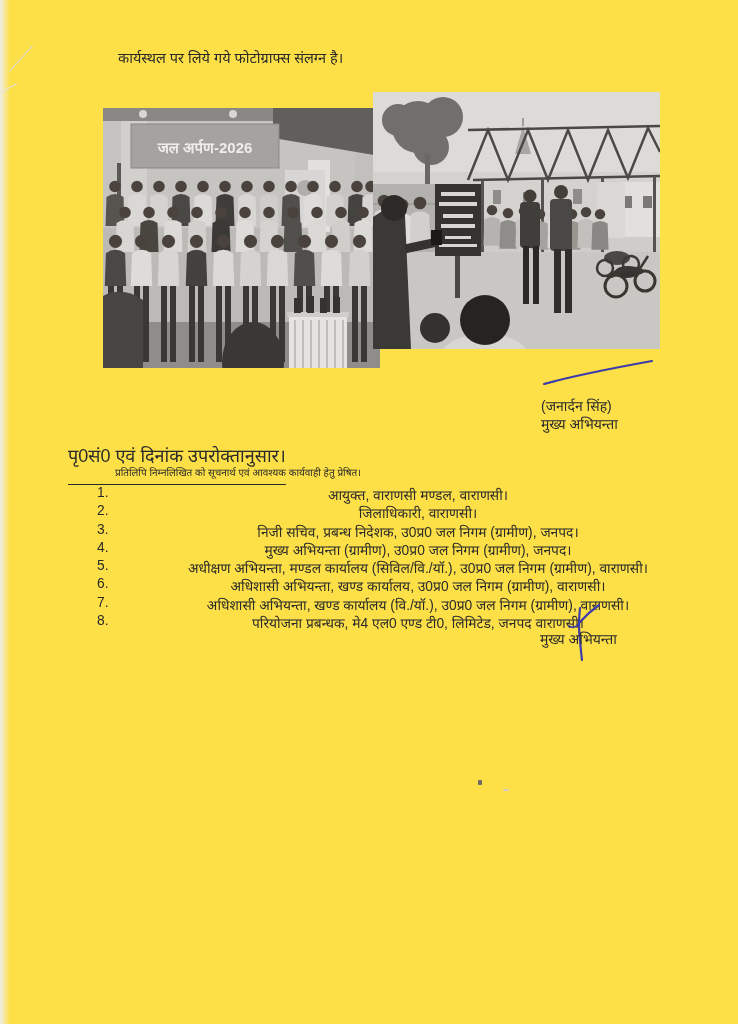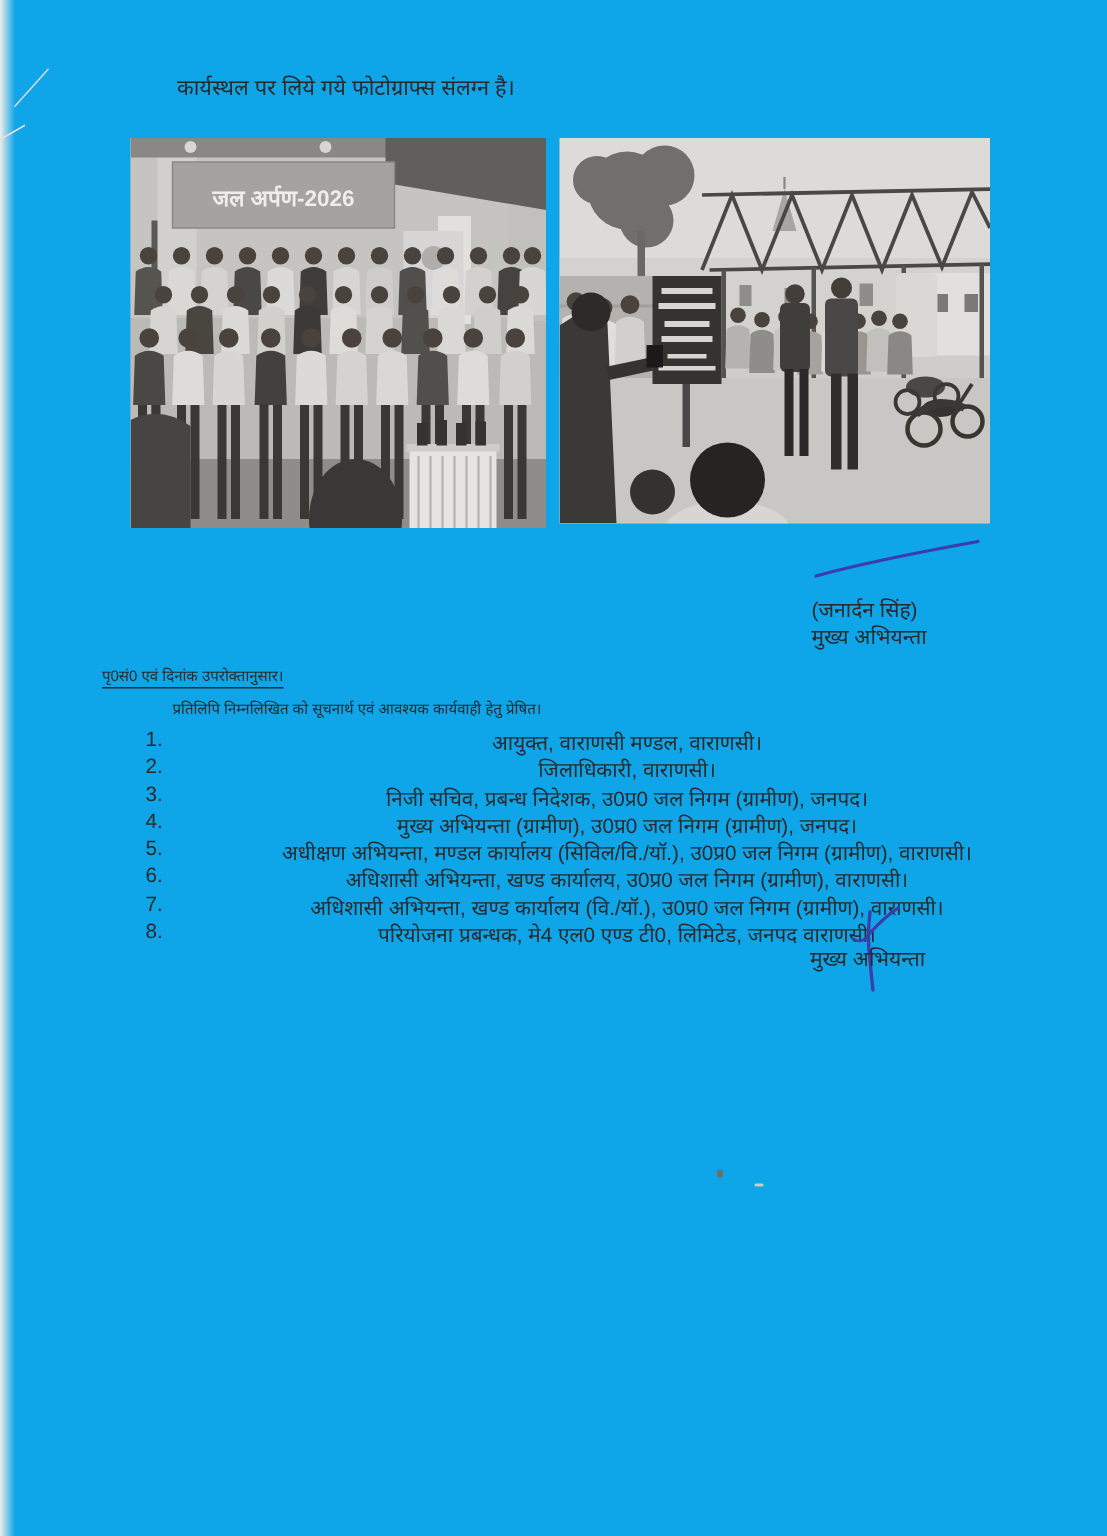--- a/index.html
+++ b/index.html
@@ -1,32 +1,32 @@
 <!DOCTYPE html>
 <html><head>
 <meta charset="utf-8">
 <style>
   html,body{margin:0;padding:0;background:#e8e6e2;}
   .page{
     position:relative;width:738px;height:1024px;margin:0 auto;
-    background:#0ea5e9;overflow:hidden;
+    background:#fde047;overflow:hidden;
     font-family:"Liberation Sans","DejaVu Sans",sans-serif;
     color:#2a2a2a;
   }
   .abs{position:absolute;}
   .intro-line{left:118px;top:47px;font-size:14.5px;white-space:nowrap;}
   .photo{position:absolute;overflow:hidden;background:#c6c4c1;}
   .photo svg{display:block;}
   .photo-left{left:87px;top:92px;width:277px;height:260px;}
   .photo-right{left:373px;top:92px;width:287px;height:257px;}
   .sig-top-name{left:541px;top:396px;font-size:14px;white-space:nowrap;text-align:center;}
   .sig-top-desig{left:541px;top:414px;font-size:14px;white-space:nowrap;}
   .sig-stroke{left:540px;top:358px;}
-  .ref-line{left:68px;top:443px;font-size:10px;white-space:nowrap;
-    border-bottom:1.3px solid #2a2a2a;padding-bottom:1px;}
+  .ref-line{left:68px;top:443px;font-size:18px;white-space:nowrap;
+    border-bottom:1.3px solid #2a2a2a;padding-bottom:17px;}
   .copy-intro{left:115px;top:465px;font-size:10px;white-space:nowrap;}
   .recipients{left:97px;top:485px;width:620px;}
   .recip-row{display:flex;height:18.3px;align-items:flex-start;font-size:13.8px;white-space:nowrap;}
   .recip-num{width:22px;flex:0 0 22px;}
   .recip-text{flex:1;text-align:center;}
   .sig-bottom-desig{left:540px;top:629px;font-size:14px;white-space:nowrap;}
   .sig-check{left:556px;top:602px;}
   .fold-line{left:4px;top:58px;width:34px;height:0;border-top:1.5px solid #ddd9d3;
     transform:rotate(-48deg);}
   .fold-line2{left:-2px;top:88px;width:20px;height:0;border-top:1px solid #e6e2dc;
@@ -49,21 +49,21 @@
 </svg>
 
 <div class="page">
 
   <div class="abs edge-shade"></div>
   <div class="abs fold-line"></div>
   <div class="abs fold-line2"></div>
 
   <div class="abs intro-line">कार्यस्थल पर लिये गये फोटोग्राफ्स संलग्न है।</div>
 
-  <figure class="photo photo-left" style="margin:0">
+  <figure class="photo photo-left" style="margin:16px">
     <svg width="277" height="260" viewBox="0 0 277 260">
       <rect width="277" height="260" fill="#bcbab7"></rect>
       <rect width="277" height="120" fill="#c6c4c1"></rect>
       <rect x="18" y="0" width="26" height="112" fill="#d2d0cd"></rect>
       <rect x="252" y="0" width="25" height="122" fill="#c2c0bd"></rect>
       <rect x="205" y="52" width="22" height="72" fill="#e2e0dd"></rect>
       <rect x="0" y="0" width="277" height="13" fill="#8a8885"></rect>
       <circle cx="40" cy="6" r="4" fill="#d8d6d3"></circle>
       <circle cx="130" cy="6" r="4" fill="#d8d6d3"></circle>
       <circle cx="225" cy="7" r="4" fill="#d8d6d3"></circle>

